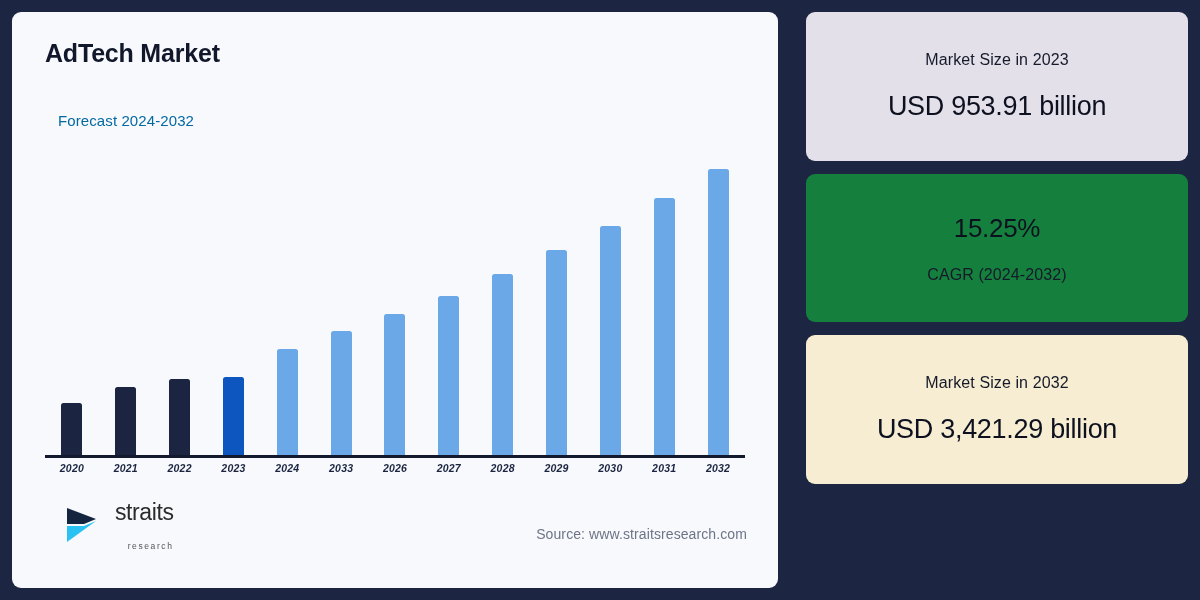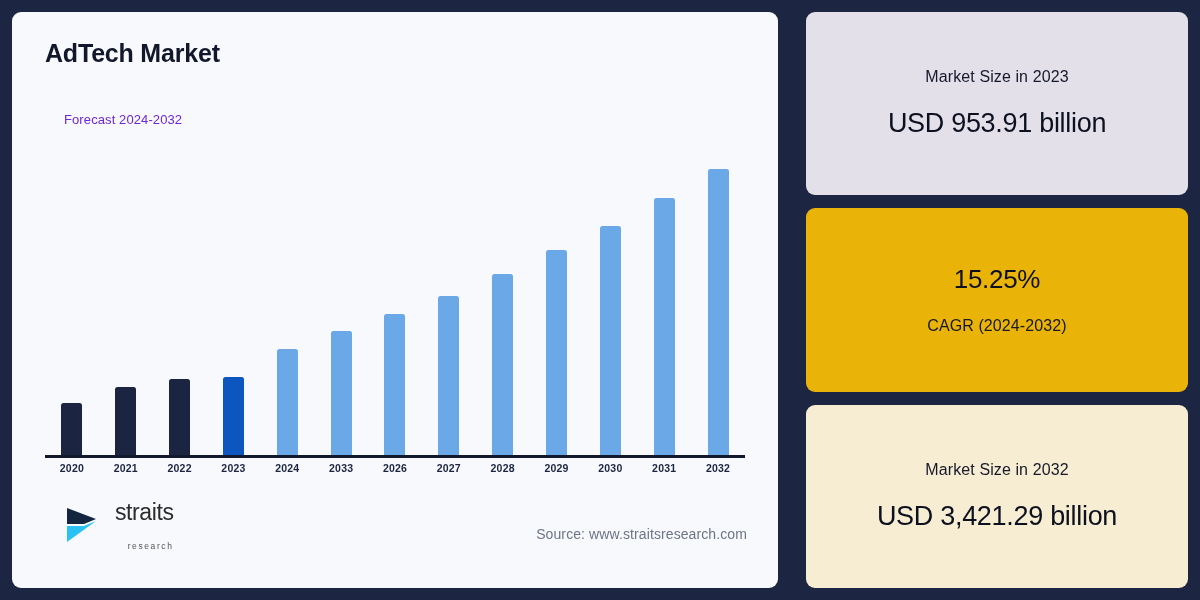--- a/index.html
+++ b/index.html
@@ -42,24 +42,24 @@
     left: 33px;
     top: 27px;
     font-size: 25px;
     font-weight: bold;
     color: #12182b;
     letter-spacing: -0.2px;
   }
 
   #panel-subtitle {
     position: absolute;
-    left: 52px;
+    left: 46px;
     top: 100px;
-    font-size: 13px;
-    color: #6d28d9;
+    font-size: 15px;
+    color: #0369a1;
     letter-spacing: 0.1px;
   }
 
   
   #chart-area {
     position: absolute;
     left: 33px;
     top: 140px;
     width: 700px;
     height: 305px;
@@ -102,20 +102,21 @@
     height: 2.5px;
     background: #13192c;
   }
 
   #x-labels {
     position: absolute;
     left: 0;
     top: 310px;
     width: 700px;
     display: flex;
+    font-style: italic;
   }
 
   .x-label {
     flex: 1 1 0;
     text-align: center;
     font-size: 10.5px;
     font-weight: bold;
     color: #1b2440;
     letter-spacing: 0.2px;
   }
@@ -161,21 +162,21 @@
     right: 31px;
     bottom: 46px;
     font-size: 14px;
     color: #6d7486;
     letter-spacing: 0.1px;
   }
 
   
   #cards {
     flex: 1 1 auto;
-    height: 576px;
+    height: 472px;
     display: flex;
     flex-direction: column;
     padding-left: 28px;
     gap: 13px;
   }
 
   .stat-card {
     flex: 1 1 0;
     border-radius: 9px;
     display: flex;
@@ -285,21 +286,21 @@
     </div>
 
     <div id="source-note">Source: www.straitsresearch.com</div>
   </div>
 
   <div id="cards">
       <div class="stat-card" style="background: rgb(228, 224, 234);">
         <div class="stat-label">Market Size in 2023</div>
         <div class="stat-value">USD 953.91 billion</div>
       </div>
-      <div class="stat-card" style="background: #eab308;">
+      <div class="stat-card" style="background: #15803d;">
         <div class="stat-value cagr">15.25%</div>
         <div class="stat-label">CAGR (2024-2032)</div>
       </div>
       <div class="stat-card" style="background: rgb(247, 237, 210); align-items: center;">
         <div class="stat-label">Market Size in 2032</div>
         <div class="stat-value">USD 3,421.29 billion</div>
       </div>
     </div>
 
 </div>

